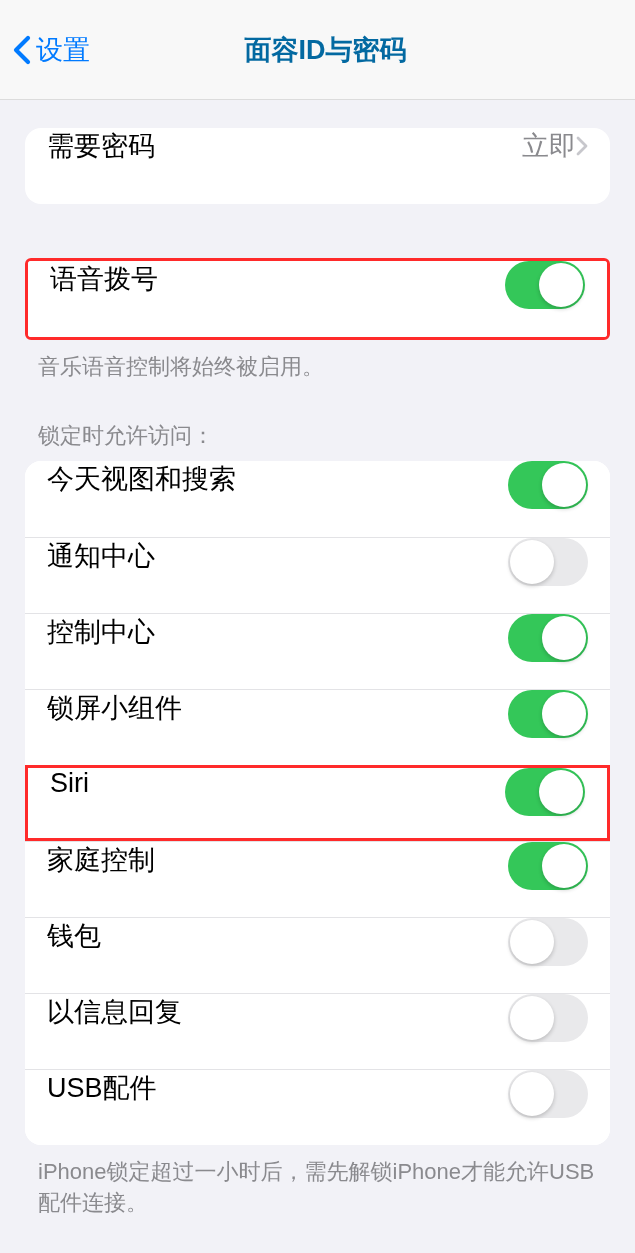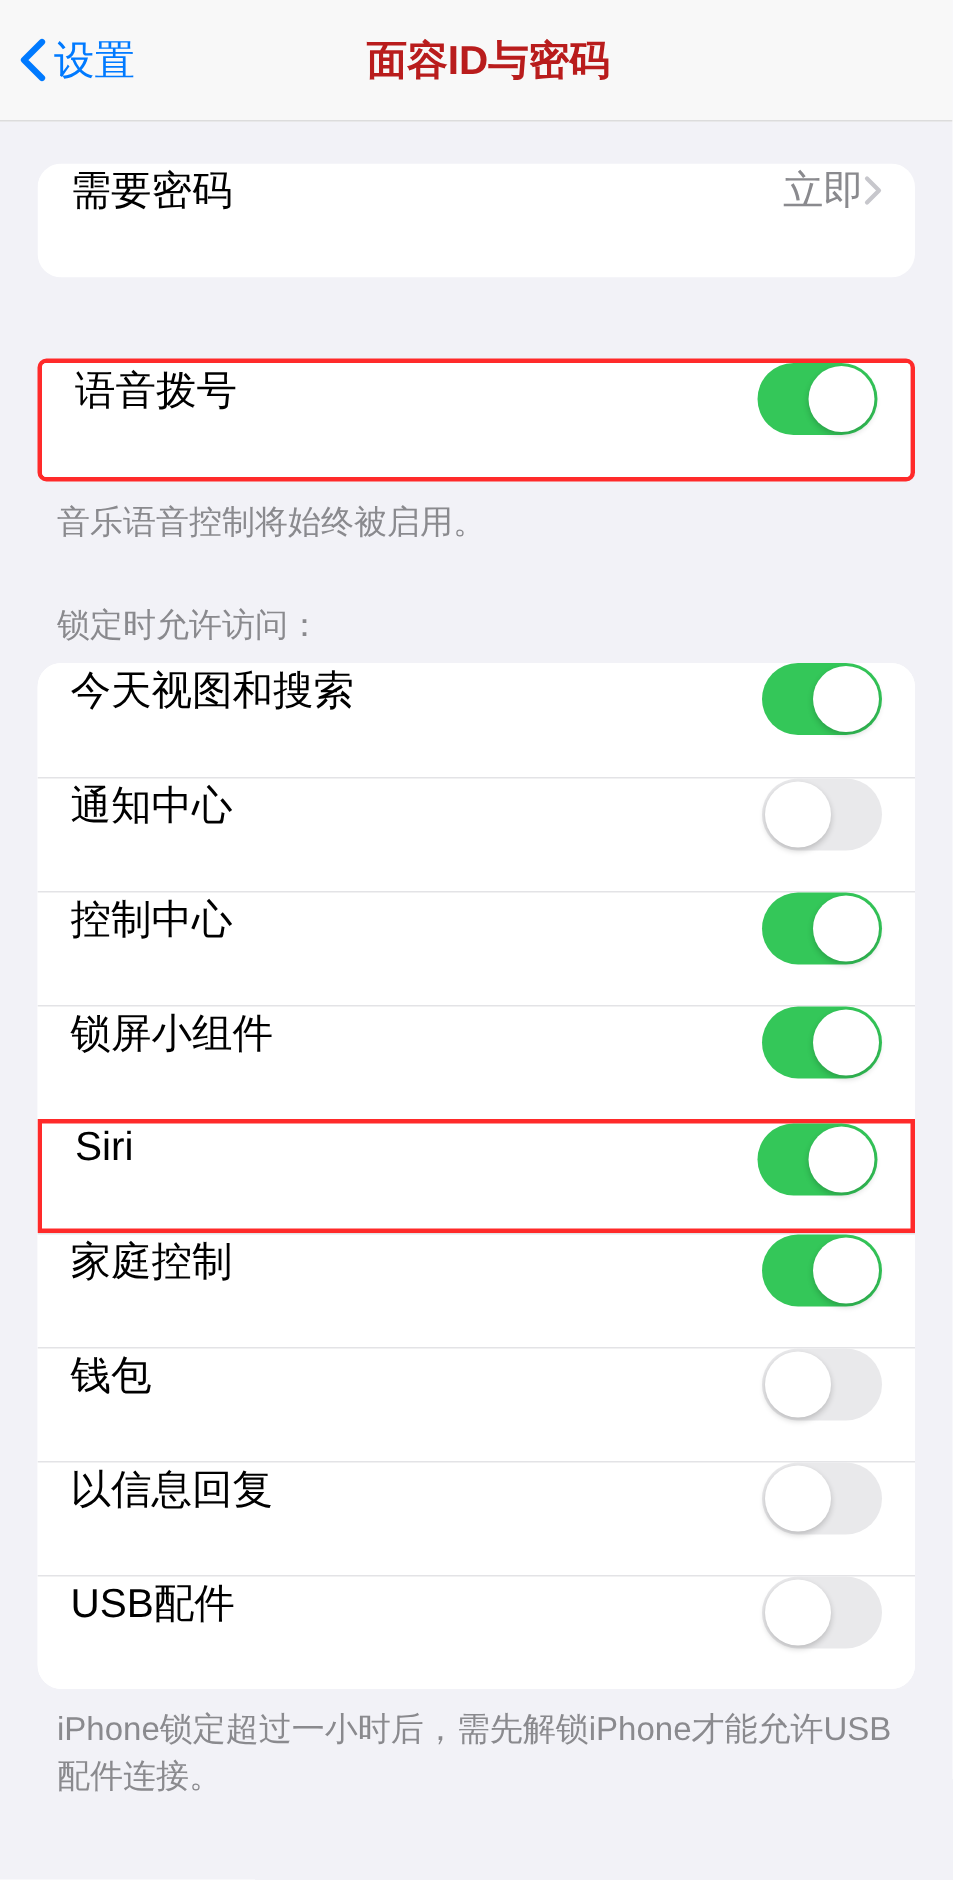--- a/index.html
+++ b/index.html
@@ -9,21 +9,21 @@
       -webkit-font-smoothing: antialiased;
     }
     body {
       width: 635px;
       height: 1253px;
       background: #f2f2f7;
       font-family: -apple-system, "SF Pro Text", "Helvetica Neue", Arial, sans-serif;
       overflow: hidden;
     }
     .header {
-      height: 81px;
+      height: 100px;
       background: #f8f8f8;
       display: flex;
       align-items: center;
       position: relative;
       border-bottom: 1px solid #dcdcdc;
     }
     .back-button {
       display: flex;
       align-items: center;
       padding-left: 12px;
@@ -43,21 +43,21 @@
       width: 18px;
       height: 30px;
     }
     .header-title {
       position: absolute;
       left: 16px;
       right: 0;
       text-align: center;
       font-size: 27px;
       font-weight: 600;
-      color: #b91c1c;
+      color: #0369a1;
       pointer-events: none;
     }
     .content {
       padding: 0;
     }
     .group {
       margin: 30px 25px 0 25px;
       background: #fff;
       border-radius: 16px;
       overflow: hidden;

